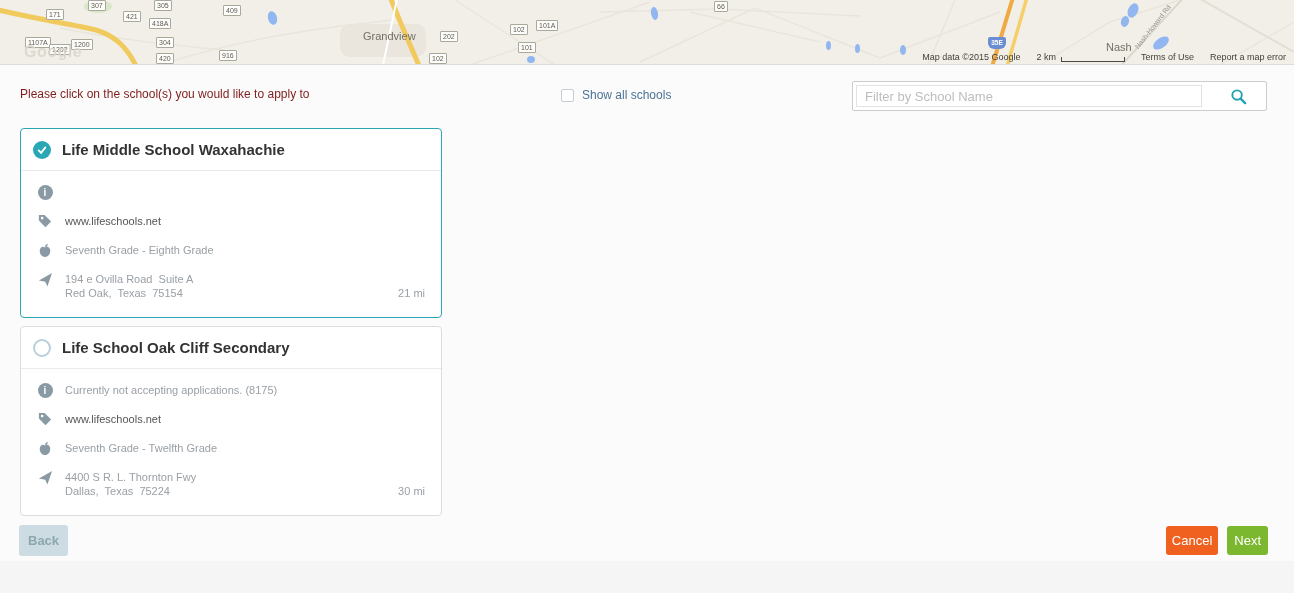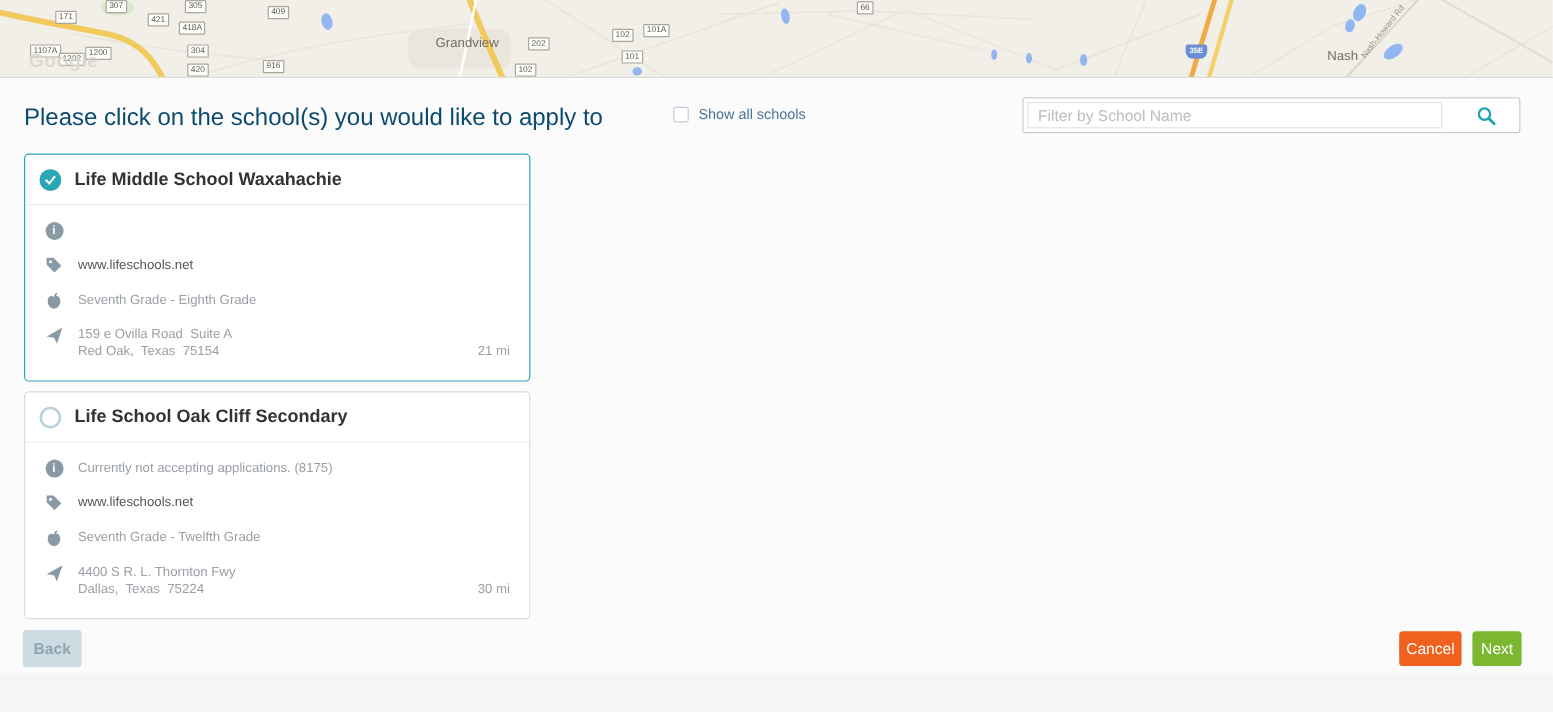--- a/index.html
+++ b/index.html
@@ -28,21 +28,21 @@
   .watermark { position:absolute; left:24px; bottom:3px; font-size:16px; font-weight:bold;
                color:#d9d6cd; letter-spacing:.5px; opacity:.85; }
   .attr-bar { position:absolute; right:8px; bottom:2px; display:flex; align-items:flex-end;
               gap:16px; font-size:9px; color:#454239; white-space:nowrap; }
   .scale { display:flex; align-items:flex-end; gap:5px; }
   .scale-bar { width:64px; height:5px; border-left:1px solid #4a4a4a; border-right:1px solid #4a4a4a;
                border-bottom:1px solid #4a4a4a; }
   .attr-link { cursor:pointer; }
 
   
-  .heading { position:absolute; left:20px; top:87px; font-size:20px; color:#0c4a6e; }
+  .heading { position:absolute; left:20px; top:87px; font-size:12px; color:#7f1d1d; }
   .show-all { position:absolute; left:561px; top:88px; display:flex; align-items:center; gap:8px; cursor:pointer; }
   .show-all .box { width:13px; height:13px; background:#fff; border:1px solid #c3ced8; border-radius:2px; }
   .show-all .lbl { font-size:12px; color:#4b7396; }
   .filter { position:absolute; left:852px; top:81px; width:415px; height:30px;
             background:#fff; border:1px solid #cdcdcd; border-radius:2px; }
   .filter input { position:absolute; left:3px; top:3px; width:346px; height:22px;
                   border:1px solid #e3e3e3; padding:0 8px; font-size:13px; color:#555;
                   outline:none; font-family:"Liberation Sans",sans-serif; }
   .filter input::placeholder { color:#bdbdbd; }
   .search-btn { position:absolute; right:0; top:0; width:56px; height:28px; border:none;
@@ -136,20 +136,29 @@
         <div class="shield" style="left: 518px; top: 42px;">101</div>
         <div class="shield" style="left: 714px; top: 1px;">66</div>
         <div class="town" style="left: 363px; top: 30px;">Grandview</div>
         <div class="town" style="left: 1106px; top: 41px;">Nash</div>
         <div class="i-shield" style="left: 988px; top: 37px;">35E</div>
       </div>
 
     <div class="road-label">Nash-Howard Rd</div>
     <div class="watermark">Google</div>
 
+    <div class="attr-bar">
+      <span>Map data ©2015 Google</span>
+      <span class="scale">
+        <span>2 km</span>
+        <span class="scale-bar"></span>
+      </span>
+      <span class="attr-link">Terms of Use</span>
+      <span class="attr-link">Report a map error</span>
+    </div>
   </div>
 
   <div class="heading">Please click on the school(s) you would like to apply to</div>
 
   <label class="show-all">
     <span class="box"></span>
     <span class="lbl">Show all schools</span>
   </label>
 
   <div class="filter">
@@ -195,21 +204,21 @@
             </svg>
         </span>
         <span class="txt">Seventh Grade - Eighth Grade</span>
       </div>
       <div class="row">
         <span class="ico">
           <svg width="15" height="15" viewBox="0 0 16 16">
               <path d="M15 1 L1 9 L7.7 10.3 L10 15.5 Z" fill="#8a9aa4"></path>
             </svg>
         </span>
-        <span class="txt"><span>159 e Ovilla Road  Suite A</span><br><span>Red Oak,  Texas  75154</span></span>
+        <span class="txt"><span>194 e Ovilla Road  Suite A</span><br><span>Red Oak,  Texas  75154</span></span>
       </div>
     </div>
     <span class="distance">21 mi</span>
   </div>
 
   <div class="card card-2">
     <div class="card-header">
       <span class="sel-circle off"></span>
       <span class="card-title">Life School Oak Cliff Secondary</span>
     </div>

